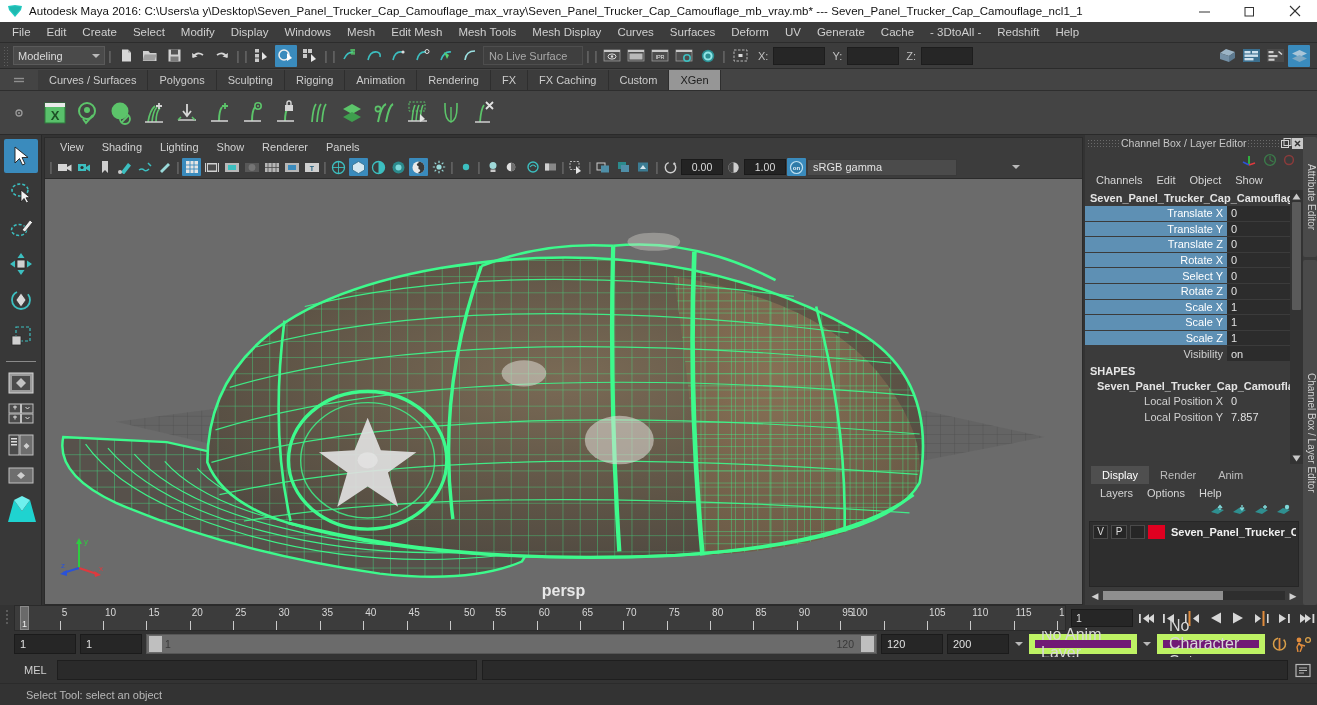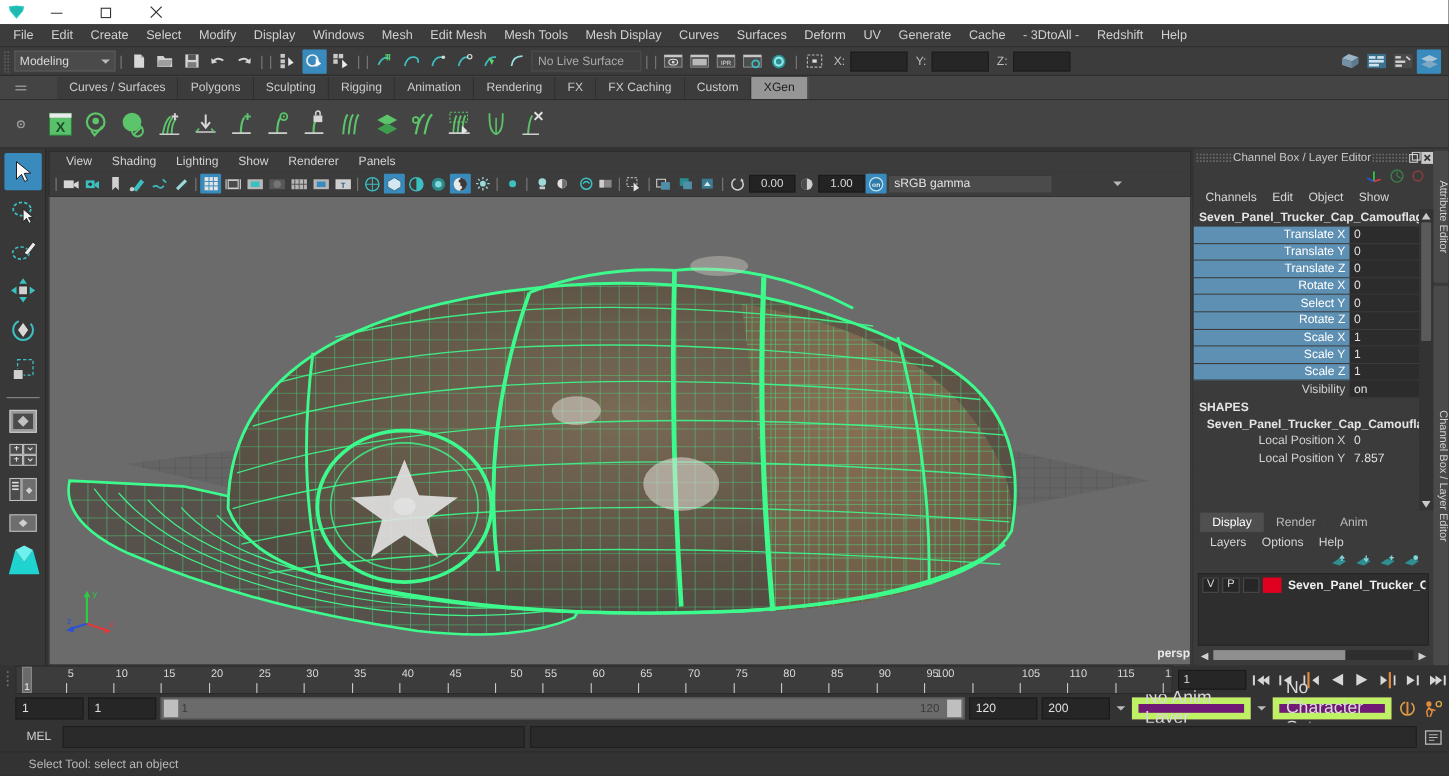--- a/index.html
+++ b/index.html
@@ -70,21 +70,21 @@
   .axlabel { font-size: 11px; color: #c0c0c0; margin: 0 3px 0 5px; }
   .livesurface {
     width: 100px; height: 19px; background: #3f3f3f; border: 1px solid #4e4e4e;
     display:flex; align-items:center; padding: 0 5px; color:#a9a9a9; font-size:11px;
   }
   .right-tools { margin-left: auto; display: flex; gap: 2px; padding-right: 4px; align-items:center;}
 
   
   .shelf-tabs {
     height: 22px; background: #444444; display: flex; align-items: flex-end; flex: none;
-    padding-left: 52px; border-bottom: 1px solid #2e2e2e; position: relative;
+    padding-left: 38px; border-bottom: 1px solid #2e2e2e; position: relative;
   }
   .shelf-tabs .grip-left {
     position: absolute; left: 0; top: 0; width: 38px; height: 100%;
     display:flex; align-items:center; justify-content:center;
   }
   .shelf-tab {
     height: 20px; line-height: 20px; padding: 0 11px; font-size: 11px; color: #cccccc;
     background: #3c3c3c; border-right: 1px solid #2e2e2e; white-space:nowrap;
   }
   .shelf-tab.active { background: #969696; color: #1c1c1c; }
@@ -133,22 +133,22 @@
   }
   .colorsel {
     height: 17px; width: 150px; background: #4b4b4b; border: 1px solid #3a3a3a;
     display:flex;align-items:center;padding:0 5px;color:#e2e2e2;font-size:11px; position:relative;
   }
   .viewport {
     flex: 1; background: #6b6b6b; position: relative; overflow: hidden; min-height: 0;
     border: 1px solid #2b2b2b;
   }
   .persp-label {
-    position: absolute; bottom: 4px; left: 0; right: 0; text-align: right;
-    font-size: 11px; font-weight: bold; color: #e8e8e8;
+    position: absolute; bottom: 4px; left: 0; right: 0; text-align: center;
+    font-size: 16px; font-weight: bold; color: #e8e8e8;
   }
   .axis-gizmo { position: absolute; left: 14px; bottom: 18px; }
 
   
   .rightcol { width: 232px; flex: none; display: flex; flex-direction: column; background: #3b3b3b; }
   .right-inner { flex: 1; display: flex; min-height:0; }
   .cb-main { flex: 1; display: flex; flex-direction: column; min-width: 0; }
   .cb-titlebar {
     height: 16px; background: #3b3b3b; display: flex; align-items: center; flex:none;
     font-size: 10.5px; color: #c6c6c6; padding: 0 2px;
@@ -260,20 +260,21 @@
 
 <div class="app">
 
   <div class="titlebar">
     <span class="title-logo">
       <svg width="16" height="14" viewBox="0 0 16 14">
         <path d="M1 2 L8 1 L15 2 L14 6 L8 13 L2 6 Z" fill="#24c9c0"></path>
         <path d="M2.5 3 L8 2.3 L13.5 3 L12.8 5.6 L8 11 L3.2 5.6 Z" fill="#1fb9b0"></path>
       </svg>
     </span>
+    <span class="title-text">Autodesk Maya 2016: C:\Users\a y\Desktop\Seven_Panel_Trucker_Cap_Camouflage_max_vray\Seven_Panel_Trucker_Cap_Camouflage_mb_vray.mb*  ---  Seven_Panel_Trucker_Cap_Camouflage_ncl1_1</span>
     <span class="win-btns">
       <span class="win-btn">
         <svg width="11" height="11">
             <line x1="0" y1="6" x2="11" y2="6" stroke="#333" stroke-width="1"></line>
           </svg>
       </span>
       <span class="win-btn">
         <svg width="11" height="11">
             <rect x="1" y="1.5" width="8.5" height="8.5" fill="none" stroke="#333" stroke-width="1"></rect>
           </svg>

